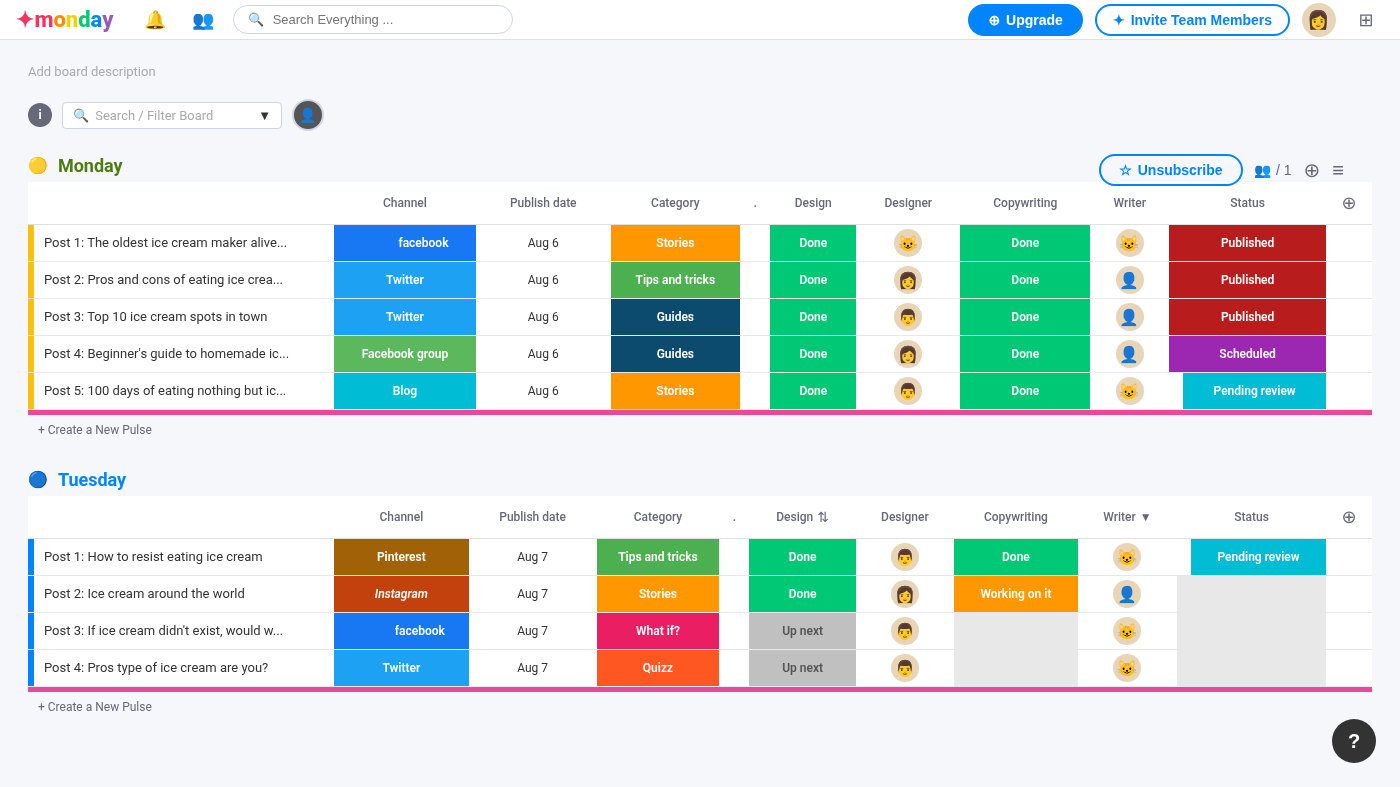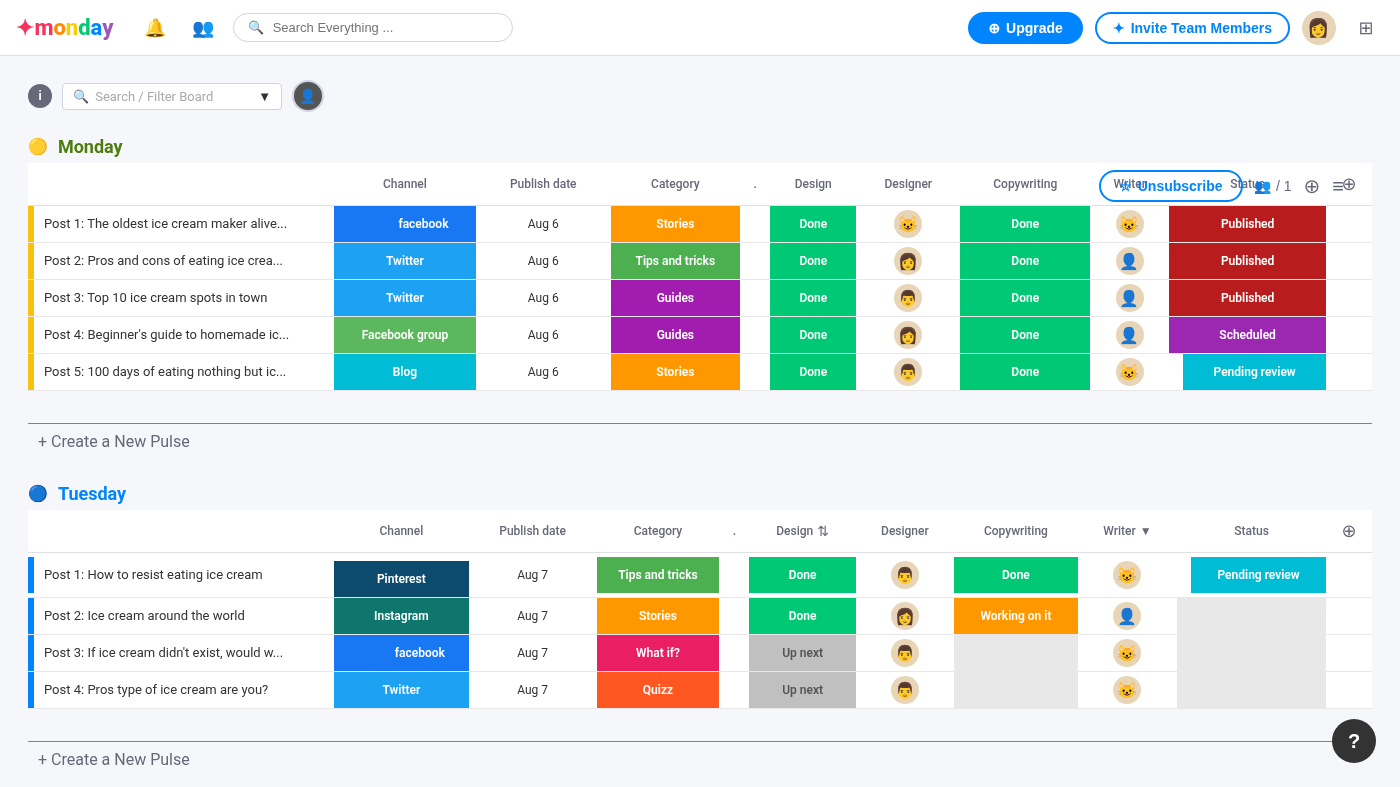--- a/index.html
+++ b/index.html
@@ -1,21 +1,21 @@
 <!DOCTYPE html>
 <html><head>
   <meta charset="utf-8">
   <style>
     * { box-sizing: border-box; margin: 0; padding: 0; }
     body { font-family: -apple-system, BlinkMacSystemFont, 'Segoe UI', Roboto, sans-serif; background: #f6f7fb; color: #333; font-size: 13px; }
 
     
     .topnav {
       background: #fff;
-      height: 56px;
+      height: 40px;
       display: flex;
       align-items: center;
       padding: 0 16px;
       border-bottom: 1px solid #e0e0e0;
       gap: 12px;
     }
     .logo-area { display: flex; align-items: center; margin-right: 12px; }
     .logo-text { font-size: 22px; font-weight: 800; }
     .logo-m { color: #f6335d; }
     .logo-o1 { color: #ff8c00; }
@@ -117,38 +117,38 @@
     .cell-center {
       display: flex; align-items: center; justify-content: center;
       height: 36px; font-size: 12px; color: #333;
     }
     .avatar-sm {
       width: 28px; height: 28px; border-radius: 50%;
       overflow: hidden; display: flex; align-items: center; justify-content: center;
       font-size: 16px; background: #e8d5b7;
     }
     .create-pulse {
-      color: #676879; font-size: 16px; padding: 8px 10px;
-      cursor: pointer; border-top: 1px solid #ec4899; margin-top: 32px;
+      color: #676879; font-size: 12px; padding: 8px 10px;
+      cursor: pointer; border-top: 5px solid #ec4899;
     }
 
     
     .row-bar { width: 6px; background: #f9c00e; }
 
     
     .c-facebook { background: #1877F2; padding-left: 37px; }
     .c-twitter { background: #1DA1F2; }
     .c-blog { background: #00bcd4; }
     .c-fbgroup { background: #5cb85c; }
-    .c-pinterest { background: #0c4a6e; margin-top: 8px; }
-    .c-instagram { background: #0f766e; }
+    .c-pinterest { background: #a16207; }
+    .c-instagram { background: #c2410c; font-style: italic; }
 
     .cat-stories { background: #ff9800; }
     .cat-tips { background: #4CAF50; }
-    .cat-guides { background: #a21caf; }
+    .cat-guides { background: #0c4a6e; }
     .cat-whatif { background: #E91E63; }
     .cat-quizz { background: #ff5722; }
 
     .design-done { background: #00c875; }
     .design-upnext { background: #c0c0c0; color: #555 !important; }
 
     .copy-done { background: #00c875; }
     .copy-workon { background: #ff9800; }
 
     .status-published { background: #b91c1c; }
@@ -226,20 +226,21 @@
     <span>✦</span>
     <span>Invite Team Members</span>
   </button>
   <div class="avatar-circle">👩</div>
   <button class="nav-icon-btn">⊞</button>
 </nav>
 
 <div class="page-content">
 
   <div class="page-header-area">
+    <p class="page-subtitle">Add board description</p>
 
     <div class="top-actions">
       <button class="unsubscribe-btn">
         <span>☆</span>
         <span>Unsubscribe</span>
       </button>
       <button class="members-btn">
         <span>👥</span>
         <span>/ 1</span>
       </button>

